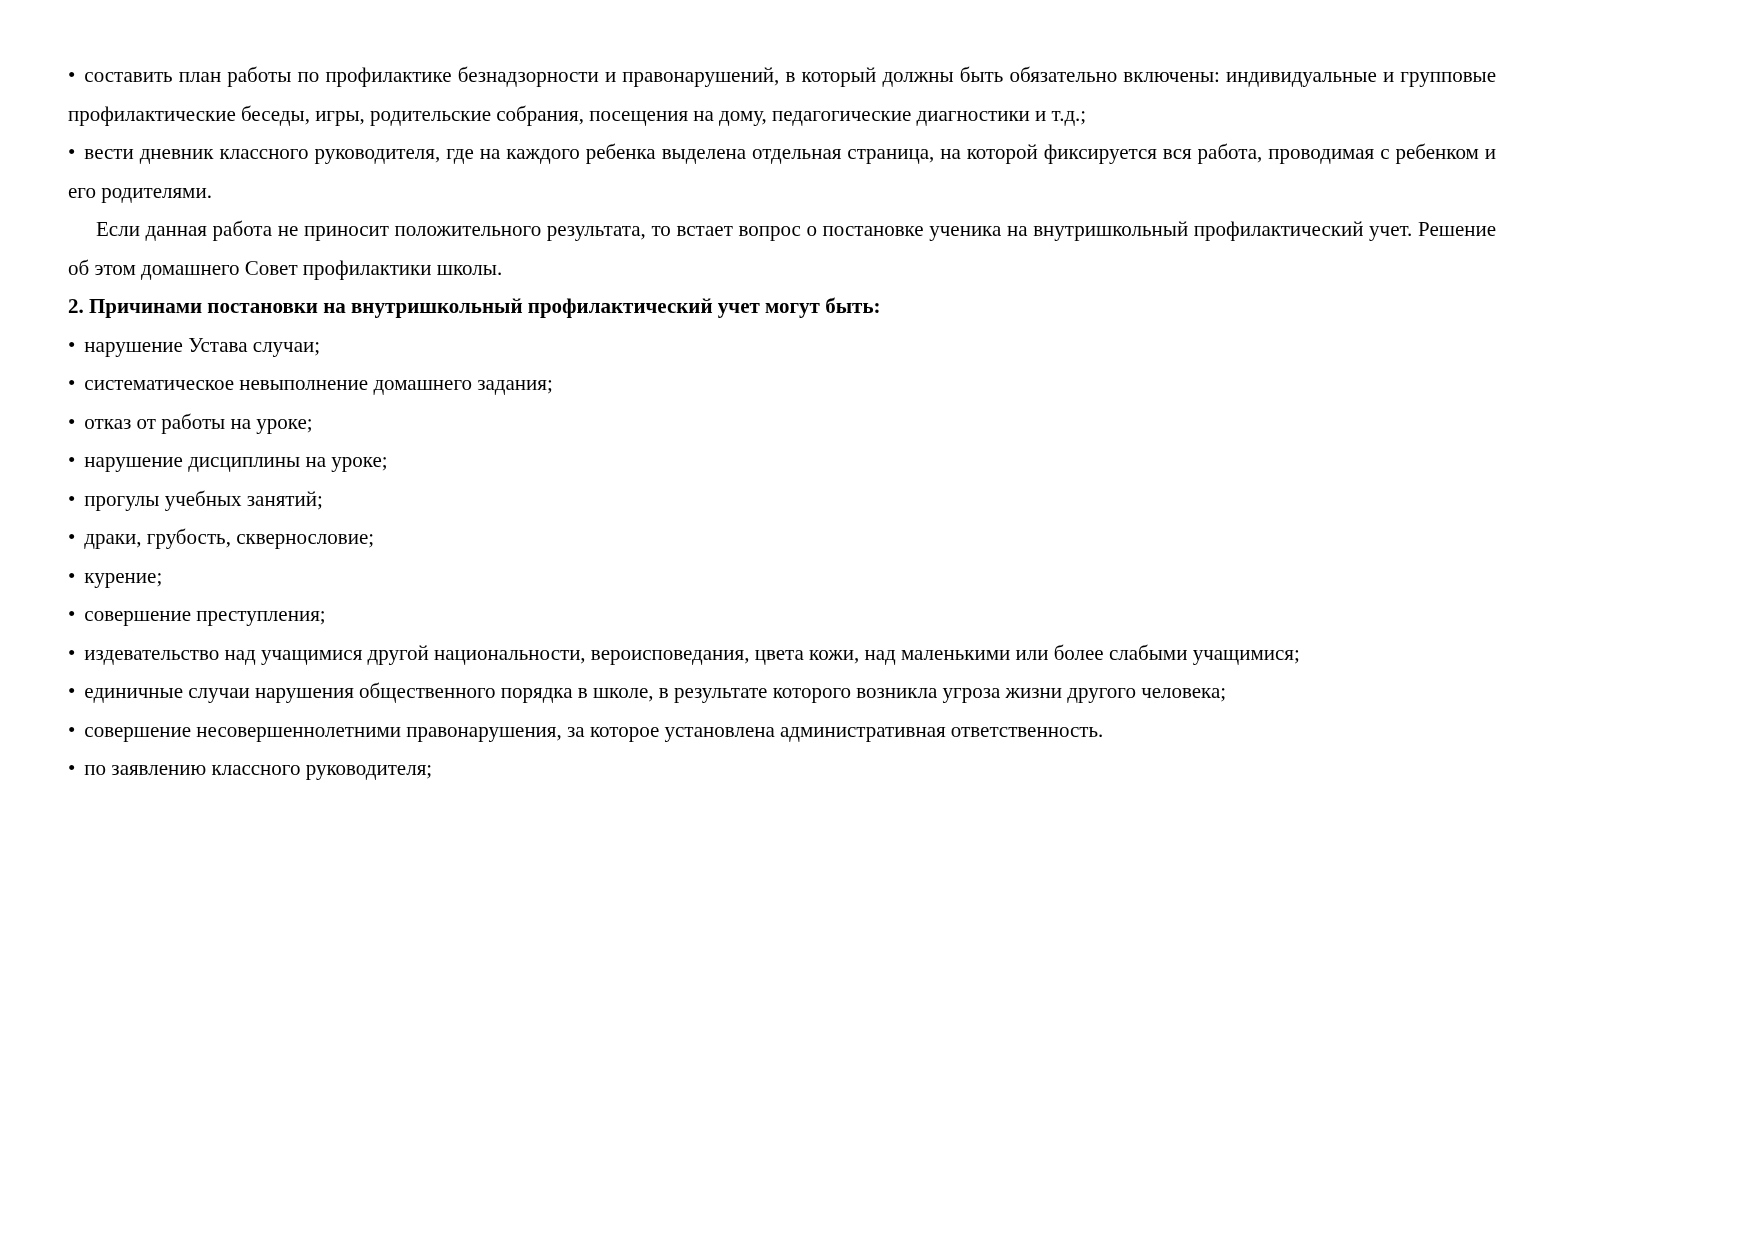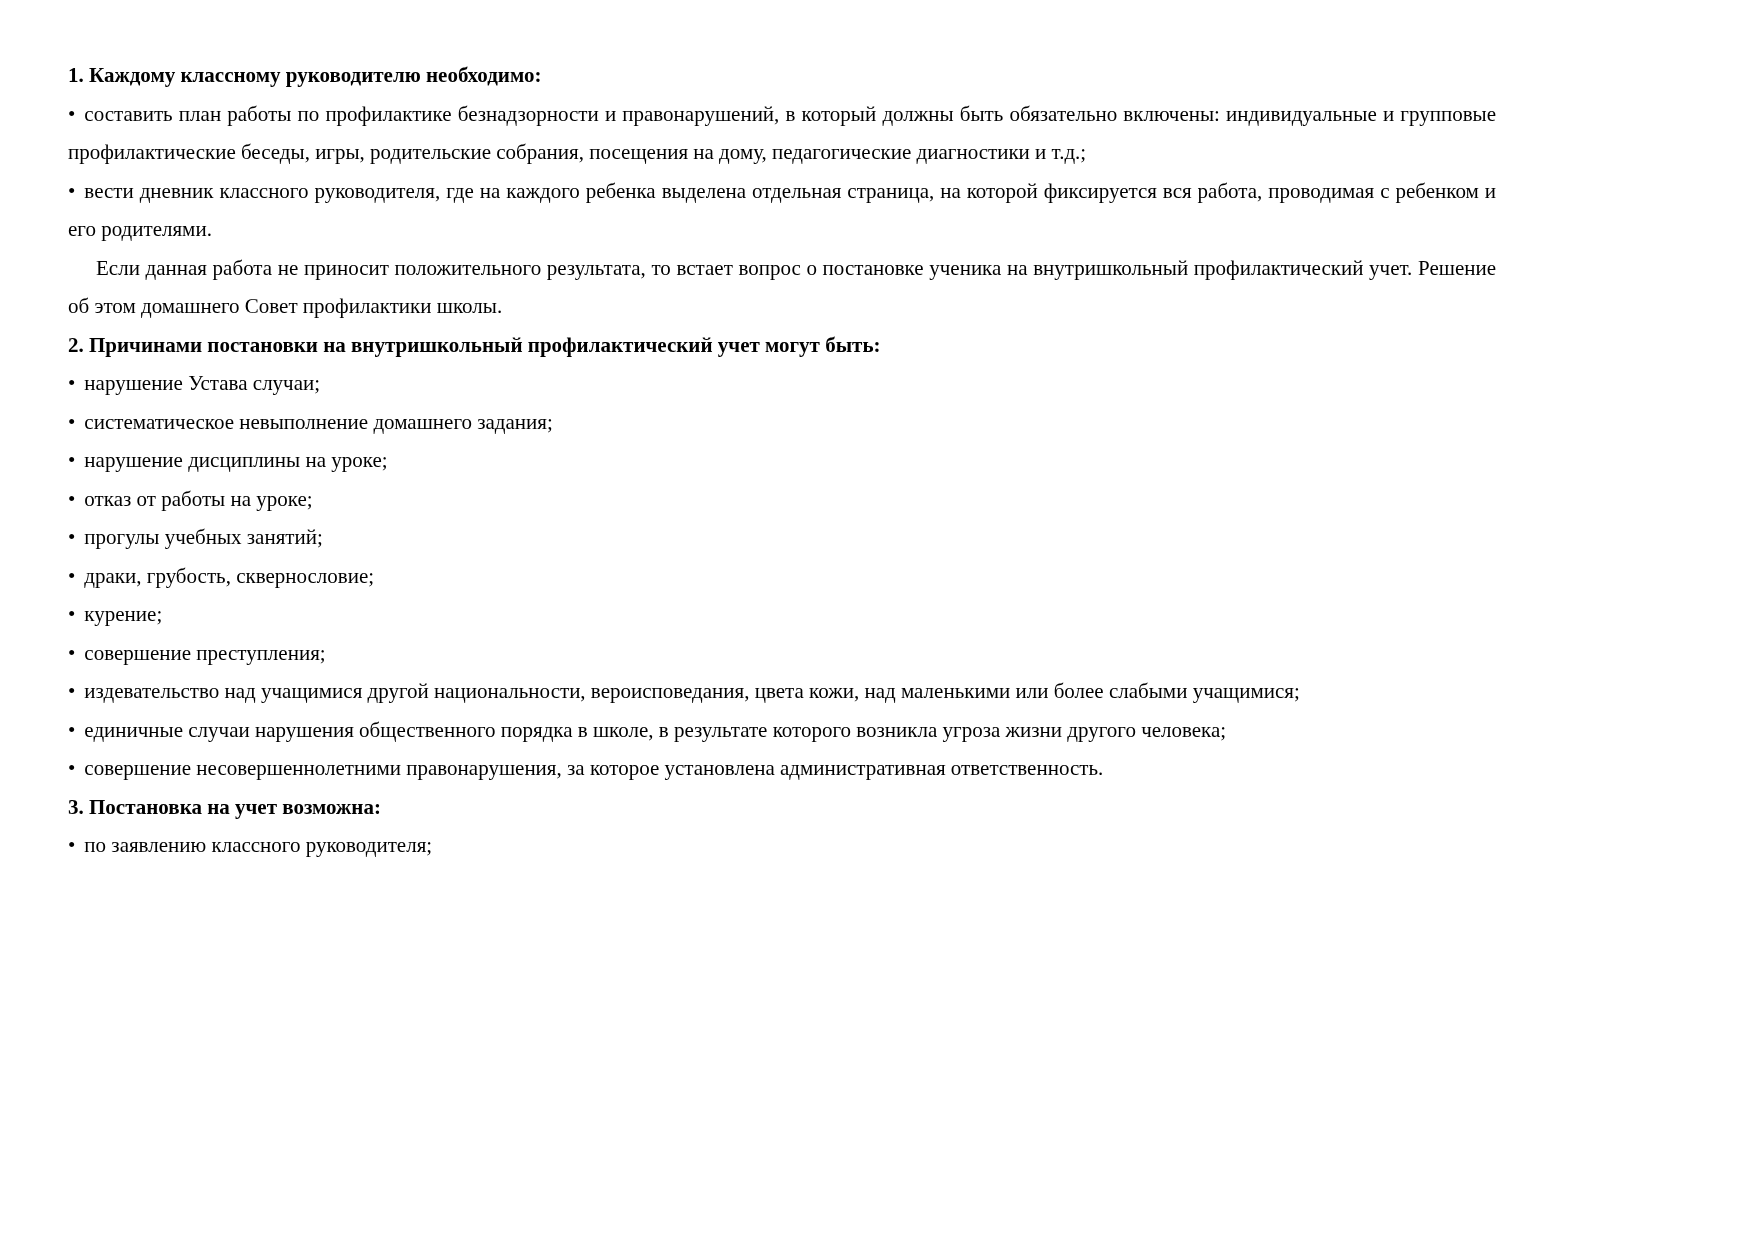--- a/index.html
+++ b/index.html
@@ -29,53 +29,51 @@
   }
   .marker {
     margin-right: 9px;
   }
 </style>
 </head>
 <body>
 
 <div class="page">
 
-  <p class="heading">1. Каждому классному руководителю необходимо:</p>
 
   <p class="bullet"><span class="marker">•</span><span>составить план работы по профилактике безнадзорности и правонарушений, в который должны быть обязательно включены: индивидуальные и групповые профилактические беседы, игры, родительские собрания, посещения на дому, педагогические диагностики и т.д.;</span></p>
 
   <p class="bullet"><span class="marker">•</span><span>вести дневник классного руководителя, где на каждого ребенка выделена отдельная страница, на которой фиксируется вся работа, проводимая с ребенком и его родителями.</span></p>
 
   <p class="indent-para">Если данная работа не приносит положительного результата, то встает вопрос о постановке ученика на внутришкольный профилактический учет. Решение об этом домашнего Совет профилактики школы.</p>
 
   <p class="heading">2. Причинами постановки на внутришкольный профилактический учет могут быть:</p>
 
   <p class="bullet"><span class="marker">•</span><span>нарушение Устава случаи;</span></p>
 
   <p class="bullet"><span class="marker">•</span><span>систематическое невыполнение домашнего задания;</span></p>
 
+  <p class="bullet"><span class="marker">•</span><span>отказ от работы на уроке;</span></p>
+
   <p class="bullet"><span class="marker">•</span><span>нарушение дисциплины на уроке;</span></p>
-
-  <p class="bullet"><span class="marker">•</span><span>отказ от работы на уроке;</span></p>
 
   <p class="bullet"><span class="marker">•</span><span>прогулы учебных занятий;</span></p>
 
   <p class="bullet"><span class="marker">•</span><span>драки, грубость, сквернословие;</span></p>
 
   <p class="bullet"><span class="marker">•</span><span>курение;</span></p>
 
 
 
   <p class="bullet"><span class="marker">•</span><span>совершение преступления;</span></p>
 
 
   <p class="bullet"><span class="marker">•</span><span>издевательство над учащимися другой национальности, вероисповедания, цвета кожи, над маленькими или более слабыми учащимися;</span></p>
 
   <p class="bullet"><span class="marker">•</span><span>единичные случаи нарушения общественного порядка в школе, в результате которого возникла угроза жизни другого человека;</span></p>
 
   <p class="bullet"><span class="marker">•</span><span>совершение несовершеннолетними правонарушения, за которое установлена административная ответственность.</span></p>
 
-  <p class="heading">3. Постановка на учет возможна:</p>
 
   <p class="bullet"><span class="marker">•</span><span>по заявлению классного руководителя;</span></p>
 
 
 </div>
 
 </body></html>

